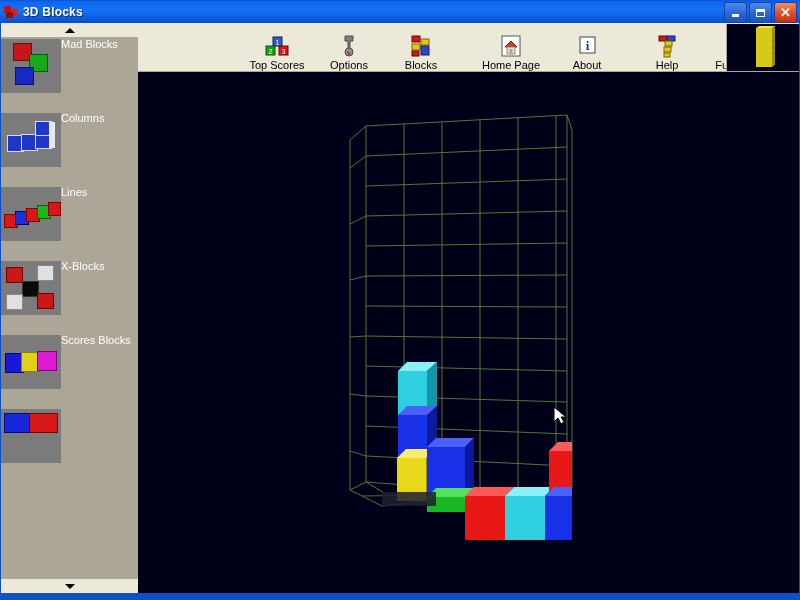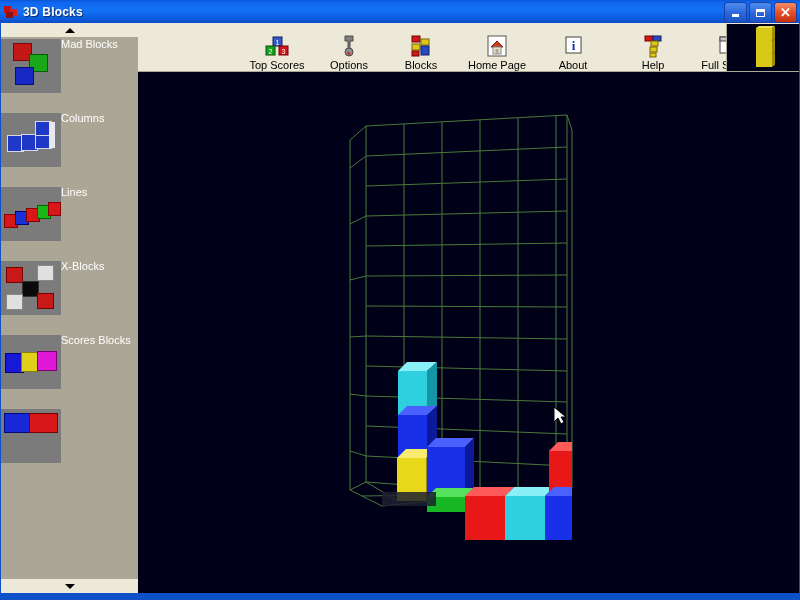--- a/index.html
+++ b/index.html
@@ -277,21 +277,21 @@
               <rect x="4" y="10" width="8" height="6" fill="#e0c818" stroke="#776600"></rect>
               <rect x="13" y="12" width="8" height="9" fill="#2848c8" stroke="#102060"></rect>
               <rect x="4" y="17" width="7" height="5" fill="#d01818" stroke="#700"></rect>
             </svg>
           </div>
           <div class="tb-label">Blocks</div>
         </div>
 
         <div class="tb-sep"></div>
 
-        <div class="tb-btn" style="margin-left:6px;">
+        <div class="tb-btn" style="margin-left:20px;">
           <div class="tb-icon">
             <svg width="26" height="24" viewBox="0 0 26 24">
               <rect x="4" y="2" width="18" height="20" fill="#fff" stroke="#555"></rect>
               <path d="M7 13 l6 -6 l6 6 z" fill="#d04020" stroke="#802010"></path>
               <rect x="9" y="13" width="8" height="7" fill="#e8e4d0" stroke="#888"></rect>
               <rect x="11.5" y="15" width="3" height="5" fill="#b0a890"></rect>
             </svg>
           </div>
           <div class="tb-label">Home Page</div>
         </div>

